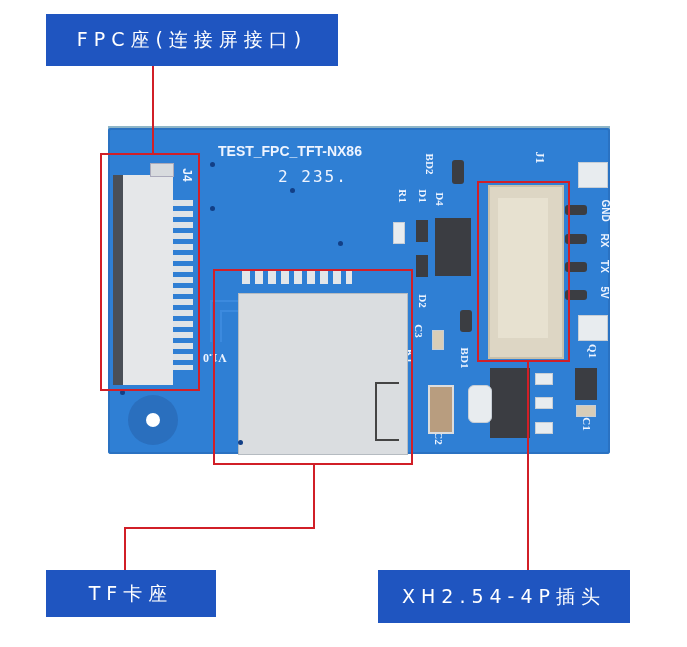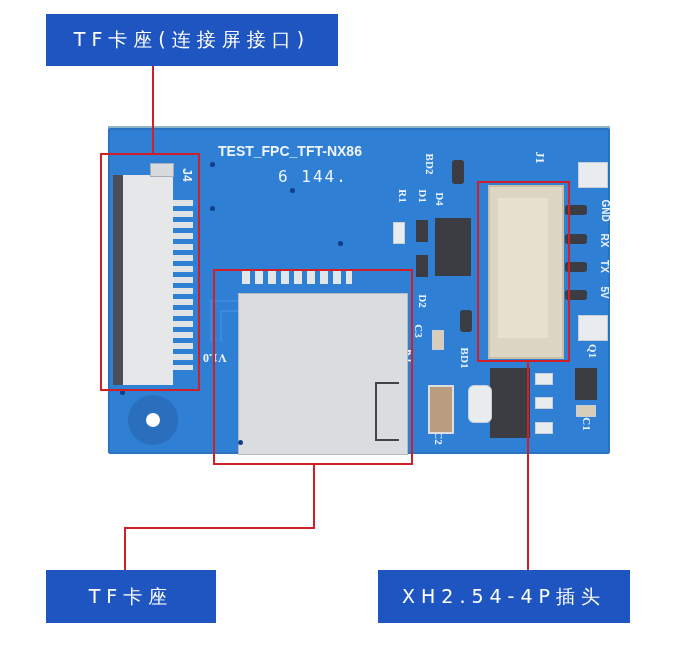--- a/index.html
+++ b/index.html
@@ -19,21 +19,21 @@
 </head>
 <body>
 
 <div class="pcb-top-edge"></div>
 <div class="pcb"></div>
 
 <div class="trace" style="left:210px;top:300px;width:180px;height:40px;border-color:#3c8ade;border-width:2px 0 0 2px;"></div>
 <div class="trace" style="left:220px;top:310px;width:170px;height:30px;border-color:#3c8ade;border-width:2px 0 0 2px;"></div>
 
 <div class="silk" style="left:218px;top:143px;font-size:14px;">TEST_FPC_TFT-NX86</div>
-<div class="silk" style="left:278px;top:167px;font-size:16px;font-family:'DejaVu Sans Mono',monospace;font-weight:normal;letter-spacing:2px;">6 144.</div>
+<div class="silk" style="left:278px;top:167px;font-size:16px;font-family:'DejaVu Sans Mono',monospace;font-weight:normal;letter-spacing:2px;">2 235.</div>
 <div class="silk" style="left:180px;top:168px;font-size:12px;transform:rotate(90deg);">J4</div>
 <div class="silk" style="left:203px;top:350px;font-size:12px;transform:rotate(180deg);font-family:'Liberation Serif',serif;">V1.0</div>
 <div class="silk" style="left:533px;top:150px;font-size:12px;transform:rotate(90deg);font-family:'Liberation Serif',serif;">J1</div>
 <div class="silk" style="left:420px;top:158px;font-size:11px;transform:rotate(90deg);font-family:'Liberation Serif',serif;">BD2</div>
 <div class="silk" style="left:396px;top:190px;font-size:11px;transform:rotate(90deg);font-family:'Liberation Serif',serif;">R1</div>
 <div class="silk" style="left:416px;top:190px;font-size:11px;transform:rotate(90deg);font-family:'Liberation Serif',serif;">D1</div>
 <div class="silk" style="left:433px;top:193px;font-size:11px;transform:rotate(90deg);font-family:'Liberation Serif',serif;">D4</div>
 <div class="silk" style="left:416px;top:295px;font-size:11px;transform:rotate(90deg);font-family:'Liberation Serif',serif;">D2</div>
 <div class="silk" style="left:412px;top:325px;font-size:11px;transform:rotate(90deg);font-family:'Liberation Serif',serif;">C3</div>
 <div class="silk" style="left:403px;top:350px;font-size:11px;transform:rotate(90deg);font-family:'Liberation Serif',serif;">K1</div>
@@ -95,15 +95,15 @@
 <div class="redbox" style="left:100px;top:153px;width:100px;height:238px;"></div>
 <div class="redbox" style="left:213px;top:269px;width:200px;height:196px;"></div>
 <div class="redbox" style="left:477px;top:181px;width:93px;height:181px;"></div>
 
 <div class="line" style="left:152px;top:66px;width:2px;height:88px;"></div>
 <div class="line" style="left:313px;top:465px;width:2px;height:64px;"></div>
 <div class="line" style="left:124px;top:527px;width:191px;height:2px;"></div>
 <div class="line" style="left:124px;top:527px;width:2px;height:44px;"></div>
 <div class="line" style="left:527px;top:362px;width:2px;height:209px;"></div>
 
-<div class="label-box" style="left:46px;top:14px;width:292px;height:52px;">TF卡座(连接屏接口)</div>
-<div class="label-box" style="left:46px;top:570px;width:170px;height:53px;">TF卡座</div>
+<div class="label-box" style="left:46px;top:14px;width:292px;height:52px;">FPC座(连接屏接口)</div>
+<div class="label-box" style="left:46px;top:570px;width:170px;height:47px;">TF卡座</div>
 <div class="label-box" style="left:378px;top:570px;width:252px;height:53px;">XH2.54-4P插头</div>
 
 </body></html>

